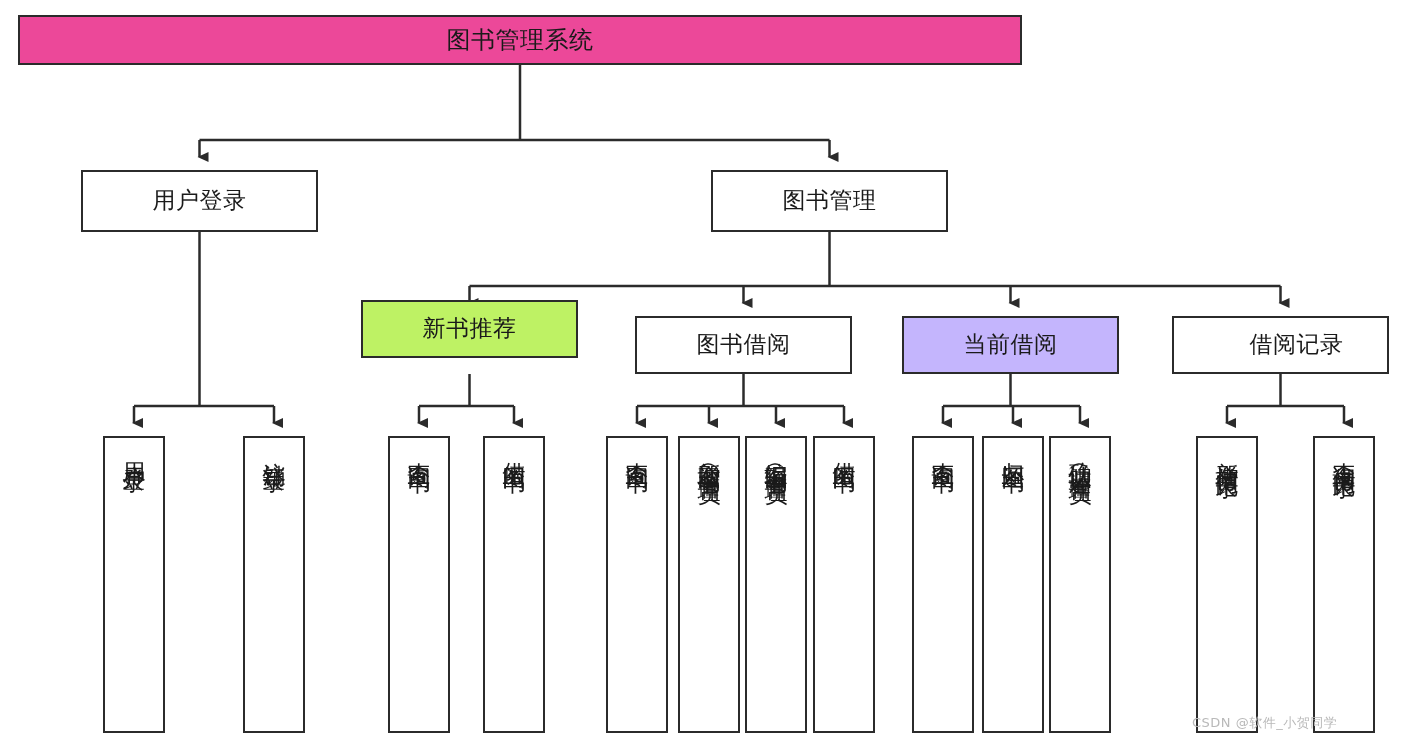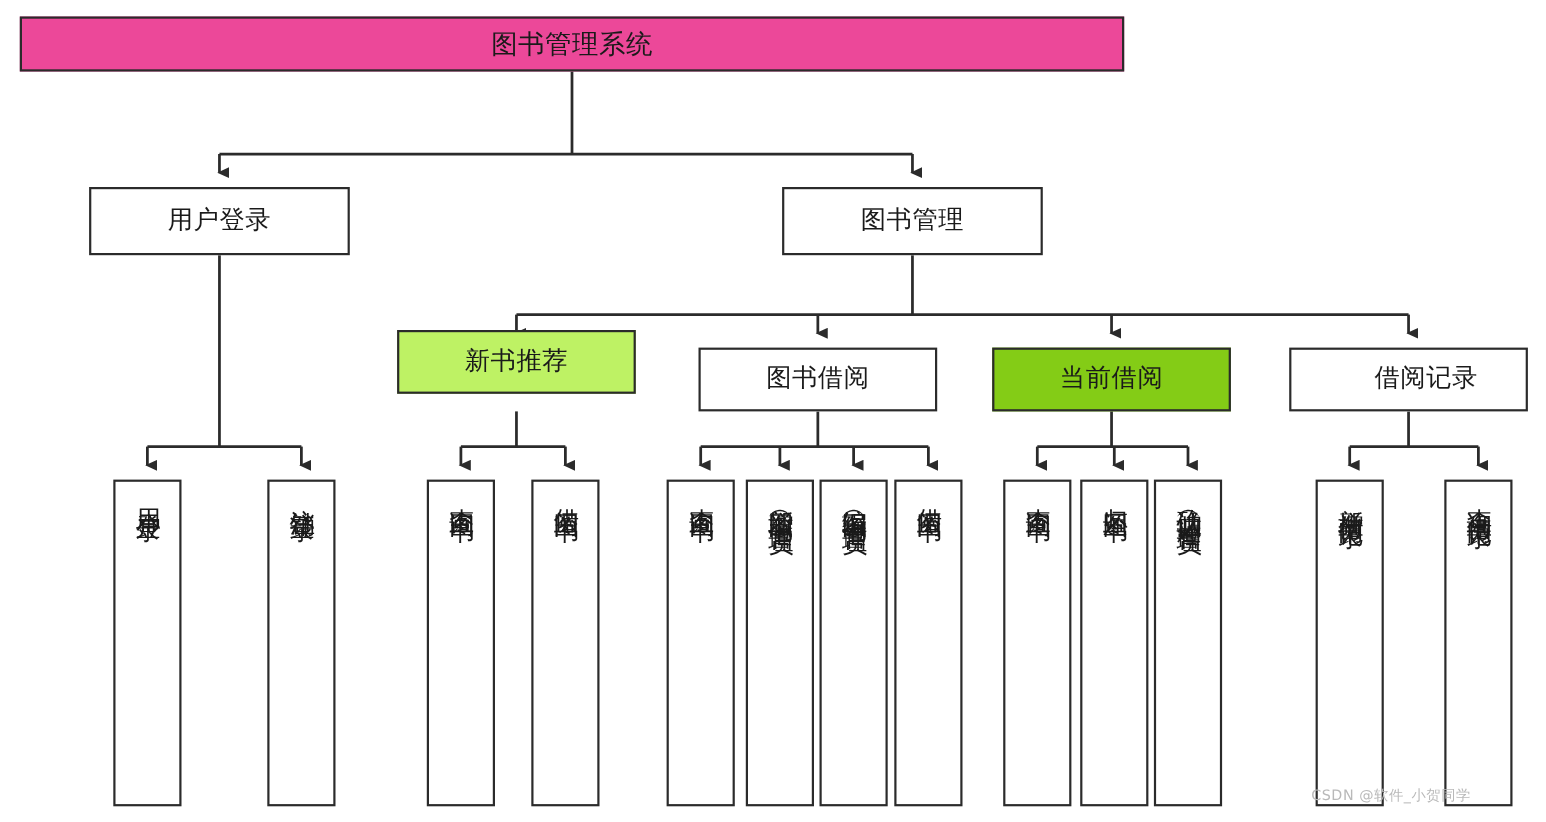--- a/index.html
+++ b/index.html
@@ -120,21 +120,21 @@
       </div>
       <div class="node h" style="left: 711px; top: 170px; width: 237px; height: 62px; border-color: rgb(43, 43, 43); background: rgb(255, 255, 255); color: rgb(26, 26, 26);">
         <span>图书管理</span>
       </div>
       <div class="node h" style="left: 361px; top: 300px; width: 217px; height: 58px; border-color: rgb(43, 43, 43); background: #bef264; color: rgb(26, 26, 26);">
         <span>新书推荐</span>
       </div>
       <div class="node h" style="left: 635px; top: 316px; width: 217px; height: 58px; border-color: rgb(43, 43, 43); background: rgb(255, 255, 255); color: rgb(26, 26, 26); align-items: center;">
         <span>图书借阅</span>
       </div>
-      <div class="node h" style="left: 902px; top: 316px; width: 217px; height: 58px; border-color: rgb(43, 43, 43); background: #84cc16; color: rgb(26, 26, 26);">
+      <div class="node h" style="left: 902px; top: 316px; width: 217px; height: 58px; border-color: rgb(43, 43, 43); background: #c4b5fd; color: rgb(26, 26, 26);">
         <span>当前借阅</span>
       </div>
       <div class="node h" style="left: 1172px; top: 316px; width: 217px; height: 58px; border-color: rgb(43, 43, 43); background: rgb(255, 255, 255); color: rgb(26, 26, 26); padding-left: 32px;">
         <span>借阅记录</span>
       </div>
       <div class="node v" style="left: 103px; top: 436px; width: 62px; height: 297px; border-color: rgb(43, 43, 43); background: rgb(255, 255, 255); color: rgb(26, 26, 26);">
         <span class="vtext">用户登录</span>
       </div>
       <div class="node v" style="left: 243px; top: 436px; width: 62px; height: 297px; border-color: rgb(43, 43, 43); background: rgb(255, 255, 255); color: rgb(26, 26, 26);">
         <span class="vtext">注销登录</span>

